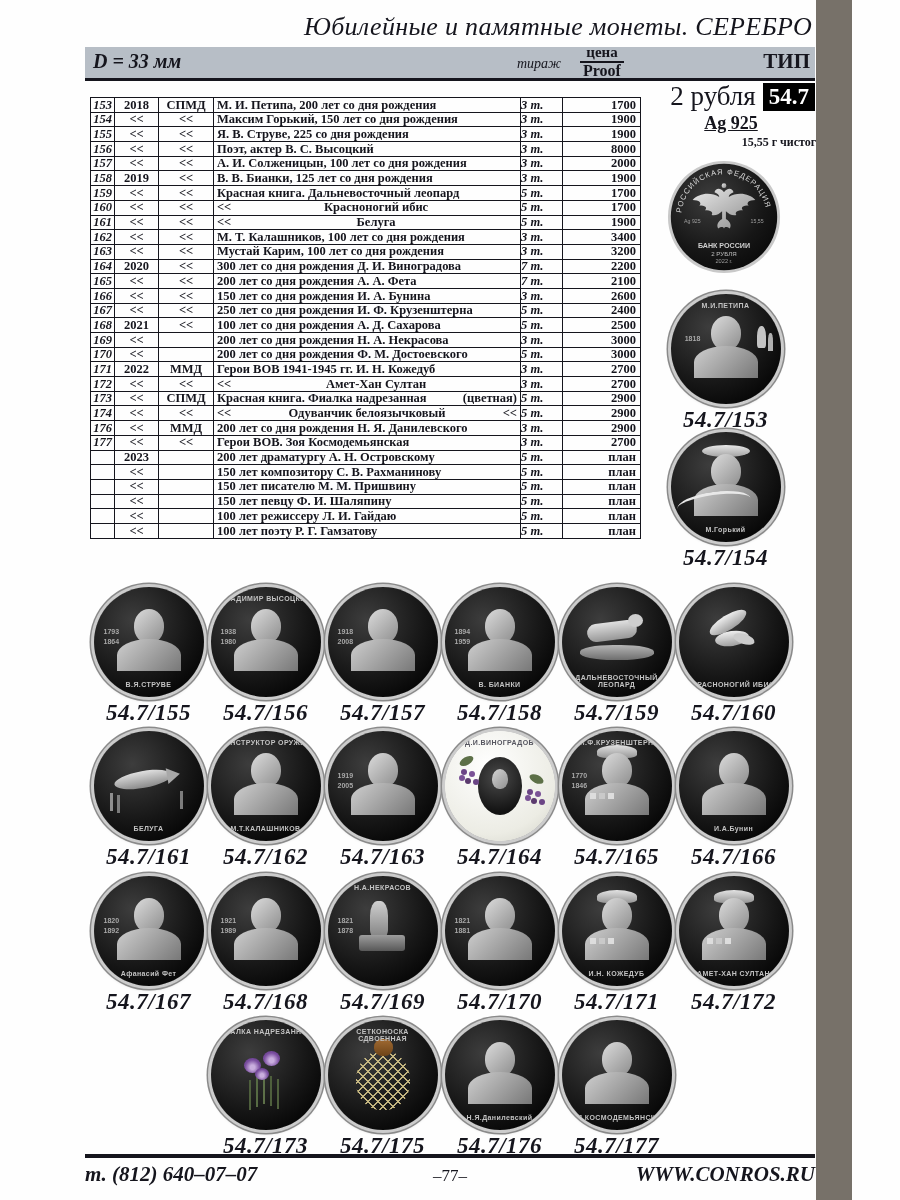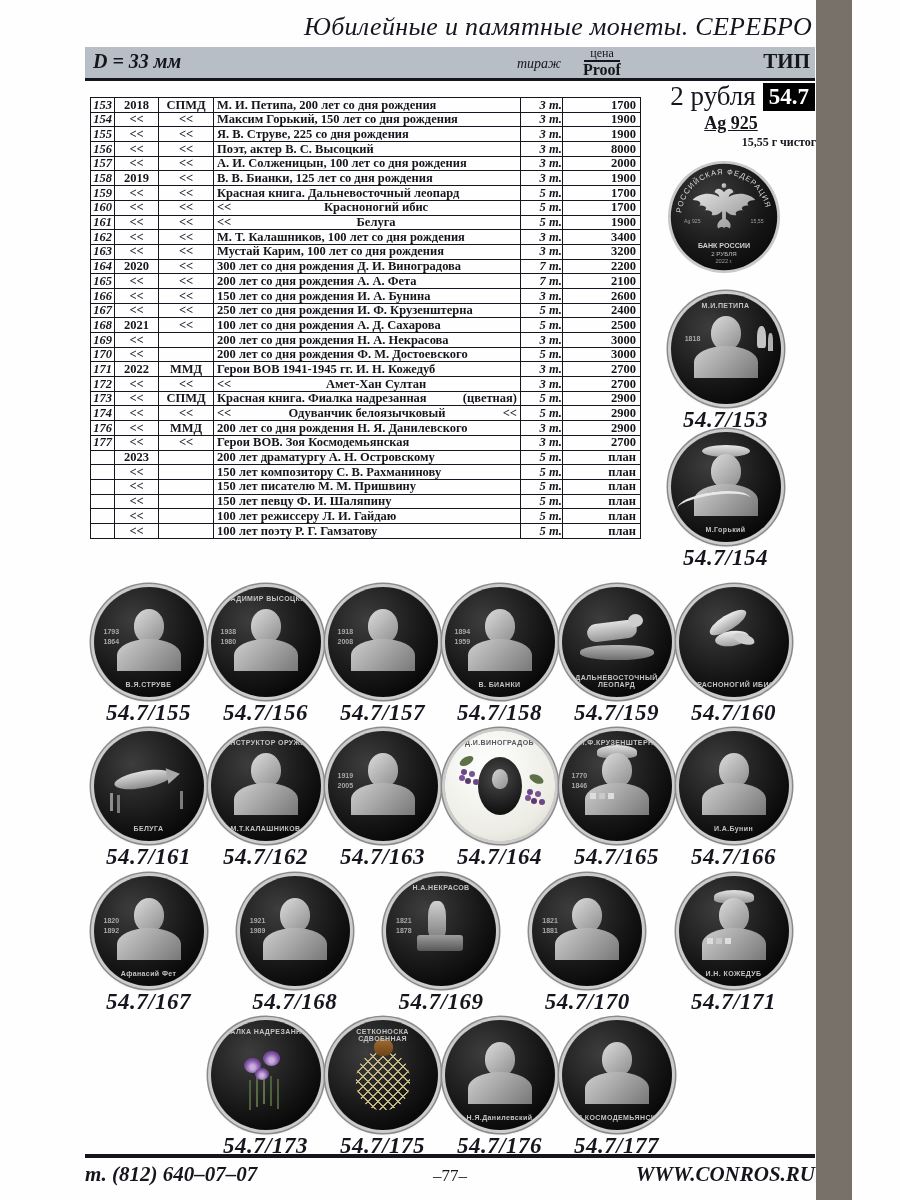--- a/index.html
+++ b/index.html
@@ -7,21 +7,21 @@
        font-family:"Liberation Serif",serif;color:#15151d}
   .abs{position:absolute}
 
   
   .page-title{left:90px;top:12px;width:722px;text-align:right;
     font-style:italic;font-weight:normal;font-size:26px;letter-spacing:.3px;white-space:nowrap}
   .gray-bar{left:85px;top:47px;width:730px;height:31px;background:#b7bec6}
   .diameter{left:8px;top:3px;font-style:italic;font-weight:bold;font-size:20px;position:absolute}
   .tirazh-h{left:432px;top:9px;font-style:italic;font-size:14px;position:absolute}
   .price-h{left:478px;top:-3px;width:78px;text-align:center;position:absolute;line-height:1.05}
-  .price-h .top{font-weight:normal;font-size:12px;border-bottom:2px solid #15151d;display:inline-block;padding:0 6px}
+  .price-h .top{font-weight:bold;font-size:15px;border-bottom:2px solid #15151d;display:inline-block;padding:0 6px}
   .price-h .bot{font-weight:bold;font-size:16px;display:block}
   .type-h{right:5px;top:2px;font-weight:bold;font-size:21px;position:absolute}
   .thick-rule{left:85px;top:78px;width:730px;height:3px;background:#15151d}
 
   
   .denom-line{left:560px;top:81px;width:255px;display:flex;justify-content:flex-end;align-items:center;gap:7px}
   .denom{font-size:27px}
   .badge{background:#000;color:#fff;font-weight:bold;font-size:23px;padding:0 6px;line-height:28px}
   .metal{left:650px;top:113px;width:162px;text-align:center;font-weight:bold;font-size:18px;text-decoration:underline}
   .weight{left:640px;top:135px;width:182px;text-align:right;font-weight:bold;font-size:12px}
@@ -29,21 +29,21 @@
   #obverse-wrap{left:665px;top:160px}
   #side-153{left:667px;top:294px}
   #side-154{left:667px;top:432px}
 
   
   table.cat{left:90px;top:97px;position:absolute;border-collapse:collapse;table-layout:fixed;width:550px}
   table.cat td{border:1px solid #15151d;height:13.7px;padding:0;vertical-align:middle;
     font-weight:bold;font-size:12.5px;line-height:1;white-space:nowrap;overflow:hidden}
   td.num{font-weight:normal;font-style:italic;font-size:9px;text-align:center}
   td.year,td.mint{text-align:center}
-  td.tir{font-style:italic;text-align:right}
+  td.tir{font-style:italic;text-align:left}
   td.price{text-align:right;padding-right:4px !important}
   .dwrap{display:flex;align-items:center;width:100%;padding:0 3px;box-sizing:border-box;gap:4px}
   .dmain{flex:0 1 auto}
   .dmain.center{flex:1;text-align:center}
   .dmain.fill{flex:1}
   .dpre,.dsuf{flex:0 0 auto}
 
   
   .coin{position:relative;width:110px;height:110px;border-radius:50%;margin:0 auto;overflow:hidden;
     background:radial-gradient(circle at 35% 30%,#3d3d3d,#161616 55%,#050505 82%);
@@ -736,20 +736,30 @@
     <div class="coin-cell">
       <div class="coin ">
         <div class="cap"></div>
         <div class="head"></div>
         <div class="shoulders"></div>
         <div class="medals"></div>
         <div class="eng-b">И.Н. КОЖЕДУБ</div>
       </div>
       <div class="coin-label">54.7/171</div>
     </div>
+    <div class="coin-cell">
+      <div class="coin ">
+        <div class="cap"></div>
+        <div class="head"></div>
+        <div class="shoulders"></div>
+        <div class="medals"></div>
+        <div class="eng-b">АМЕТ-ХАН СУЛТАН</div>
+      </div>
+      <div class="coin-label">54.7/172</div>
+    </div>
   </div>
 <div class="coin-row short" id="grid-3" style="top:1020px">
     <div class="coin-cell">
       <div class="coin ">
         <div class="stems"></div>
         <div class="bloom b1"></div>
         <div class="bloom b2"></div>
         <div class="bloom b3"></div>
         <div class="eng-t">ФИАЛКА НАДРЕЗАННАЯ</div>
       </div>

